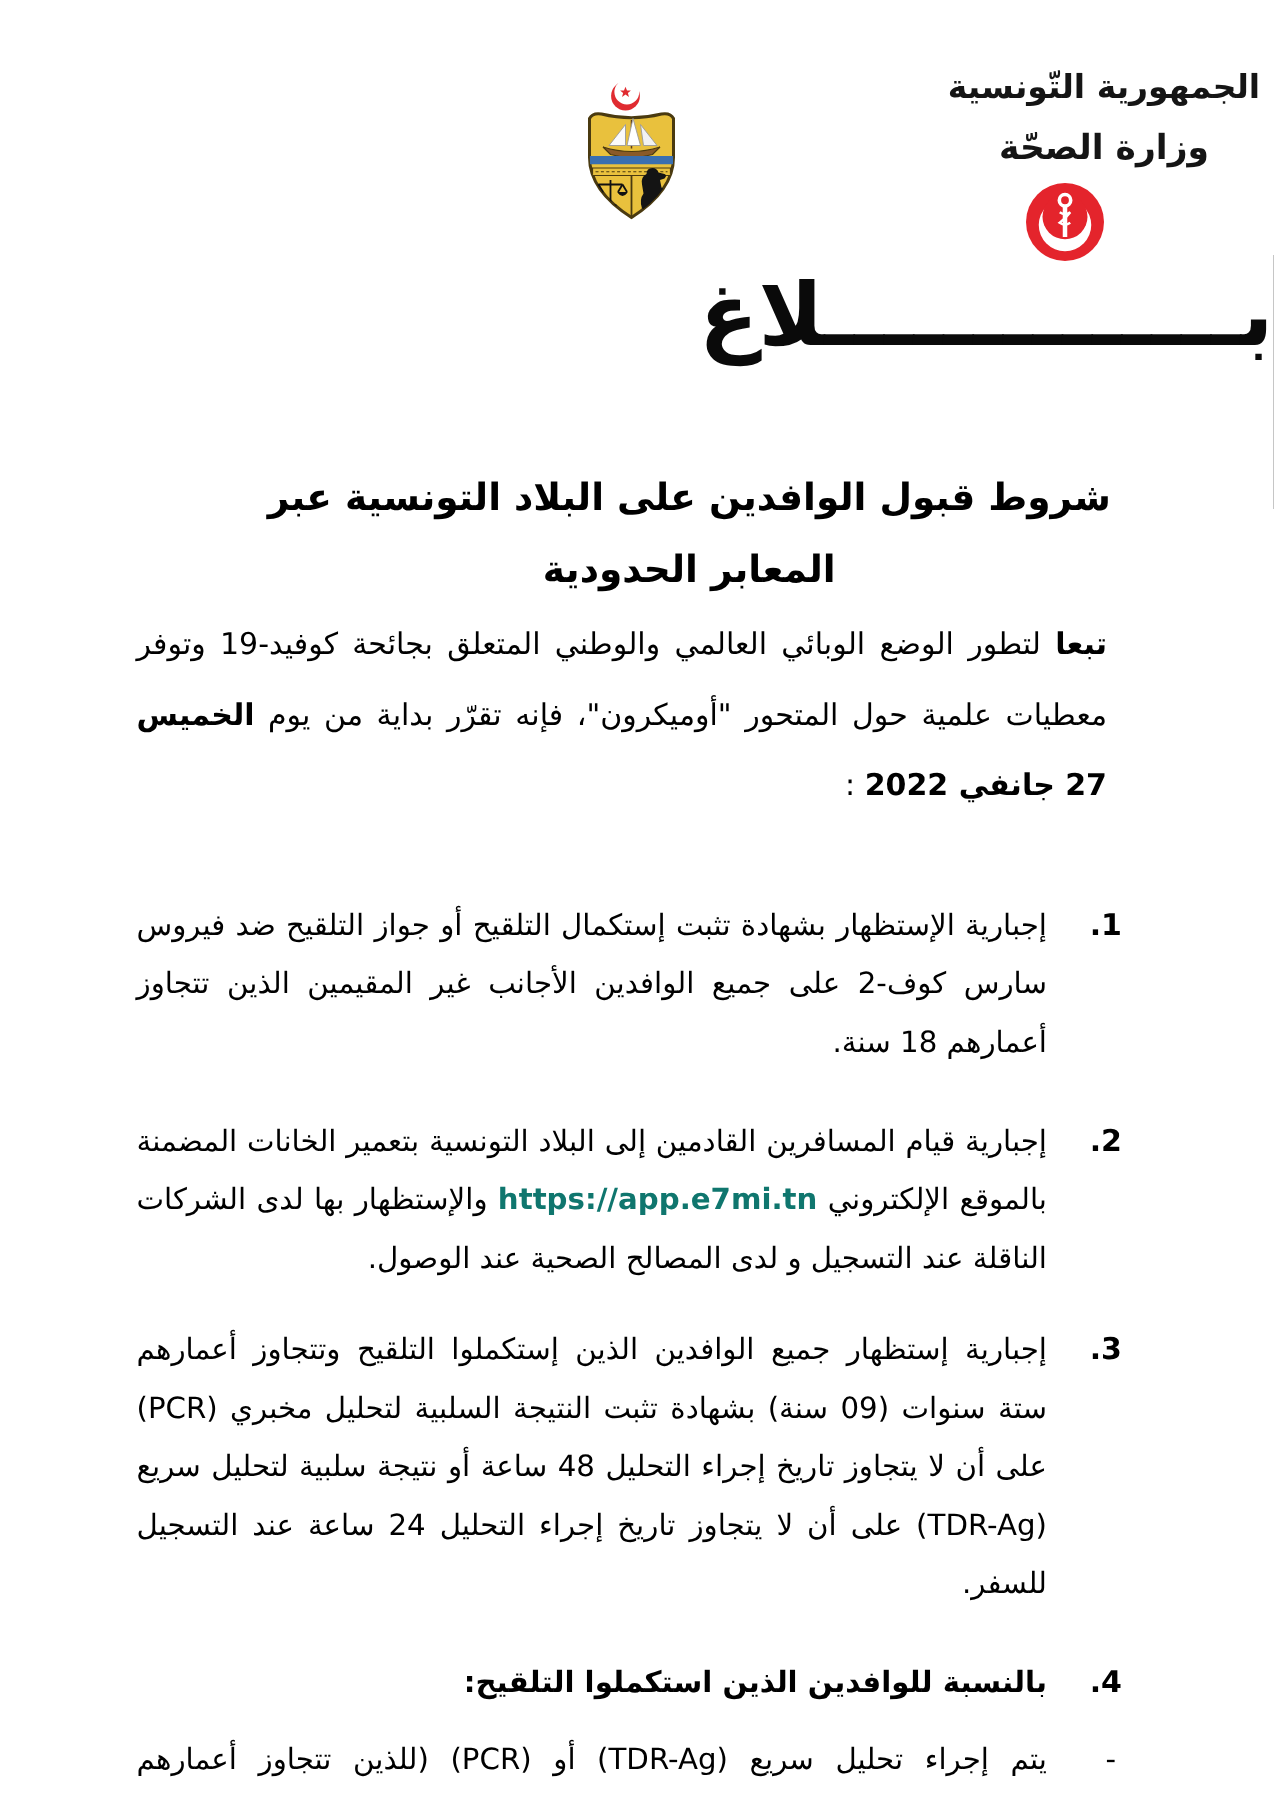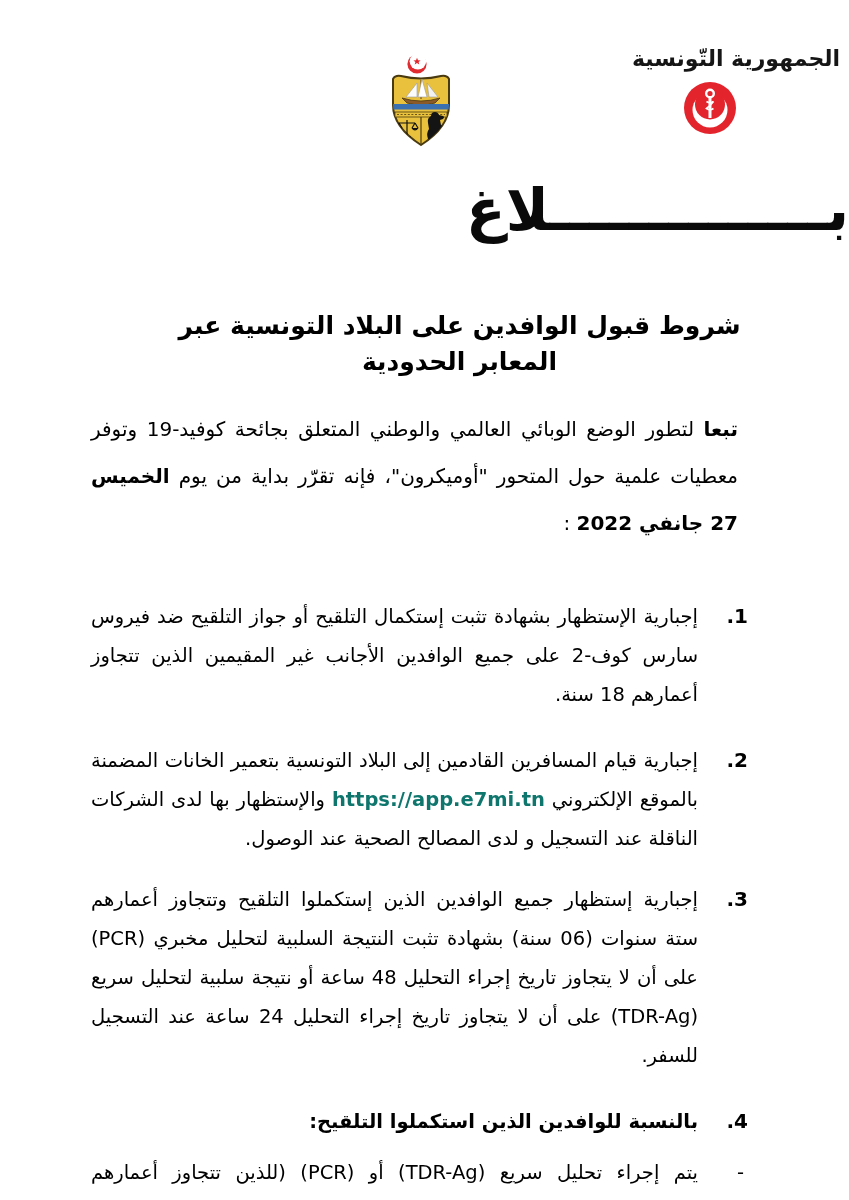--- a/index.html
+++ b/index.html
@@ -24,21 +24,21 @@
   .emblem{position:absolute; left:388px; top:52px;}
   
   .big-title{
     position:absolute; top:176px; left:0; width:100%;
     font-size:58px; font-weight:700; color:#0a0a0a;
     line-height:1.2; letter-spacing:0;
   }
   .subtitle{
     position:absolute; top:308px; right:91px; left:95px;
     padding-left:66px;
-    text-align:center; font-size:25px; font-weight:700; line-height:36px;
+    text-align:center; font-size:25px; font-weight:700; line-height:48px;
   }
   
   .doc-body{
     position:absolute; top:406px; right:95px; left:91px;
     font-size:20px;
   }
   .intro{
     margin:0 16px 50px 0; line-height:47px; text-align:justify;
   }
   .intro b{font-weight:700;}
@@ -58,20 +58,21 @@
   .subitem .marker{position:absolute; right:10px; top:0;}
   .link{font-weight:700; text-decoration:none; cursor:pointer;}
 </style>
 </head>
 <body>
 
 <div class="page">
 
   <div class="gov">
     <div class="l1">الجمهورية التّونسية</div>
+    <div class="l2">وزارة الصحّة</div>
 
     <svg class="moh-logo" width="54" height="54" viewBox="0 0 54 54">
       <circle cx="27" cy="27" r="26" fill="#e4242c"></circle>
       <circle cx="27" cy="29" r="17.5" fill="#ffffff"></circle>
       <circle cx="27" cy="23.5" r="15" fill="#e4242c"></circle>
       <line x1="27" y1="16" x2="27" y2="37" stroke="#ffffff" stroke-width="3"></line>
       <circle cx="27" cy="12.5" r="3.8" fill="#e4242c" stroke="#ffffff" stroke-width="2.4"></circle>
       <path d="M23.5 20.5 q3.5 2.5 7 0 q-3.5 4.5 -7 7 q3.5 2.5 7 0" stroke="#ffffff" stroke-width="1.7" fill="none"></path>
     </svg>
   </div>
@@ -132,21 +133,21 @@
       <span>إجبارية الإستظهار بشهادة تثبت إستكمال التلقيح أو جواز التلقيح ضد فيروس سارس كوف-2 على جميع الوافدين الأجانب غير المقيمين الذين تتجاوز أعمارهم 18 سنة.</span>
     </div>
 
     <div class="item tight">
       <span class="num">2.</span>
       <span><span>إجبارية قيام المسافرين القادمين إلى البلاد التونسية بتعمير الخانات المضمنة بالموقع الإلكتروني </span><a class="link" id="e7mi" dir="ltr" style="color: #0f766e;">https://app.e7mi.tn</a><span> والإستظهار بها لدى الشركات الناقلة عند التسجيل و لدى المصالح الصحية عند الوصول.</span></span>
     </div>
 
     <div class="item">
       <span class="num">3.</span>
-      <span>إجبارية إستظهار جميع الوافدين الذين إستكملوا التلقيح وتتجاوز أعمارهم ستة سنوات (06 سنة) بشهادة تثبت النتيجة السلبية لتحليل مخبري (PCR) على أن لا يتجاوز تاريخ إجراء التحليل 48 ساعة أو نتيجة سلبية لتحليل سريع (TDR-Ag) على أن لا يتجاوز تاريخ إجراء التحليل 24 ساعة عند التسجيل للسفر.</span>
+      <span>إجبارية إستظهار جميع الوافدين الذين إستكملوا التلقيح وتتجاوز أعمارهم ستة سنوات (09 سنة) بشهادة تثبت النتيجة السلبية لتحليل مخبري (PCR) على أن لا يتجاوز تاريخ إجراء التحليل 48 ساعة أو نتيجة سلبية لتحليل سريع (TDR-Ag) على أن لا يتجاوز تاريخ إجراء التحليل 24 ساعة عند التسجيل للسفر.</span>
     </div>
 
     <div class="item head">
       <span class="num">4.</span>
       <span>بالنسبة للوافدين الذين استكملوا التلقيح:</span>
     </div>
 
     <div class="subitem">
       <span class="marker">-</span>
       <span>يتم إجراء تحليل سريع (TDR-Ag) أو (PCR) (للذين تتجاوز أعمارهم 06سنوات) للتقصي من فيروس سارس كوف-2 بصفة عشوائية حال الوصول إلى البلاد التونسية وفي</span>

